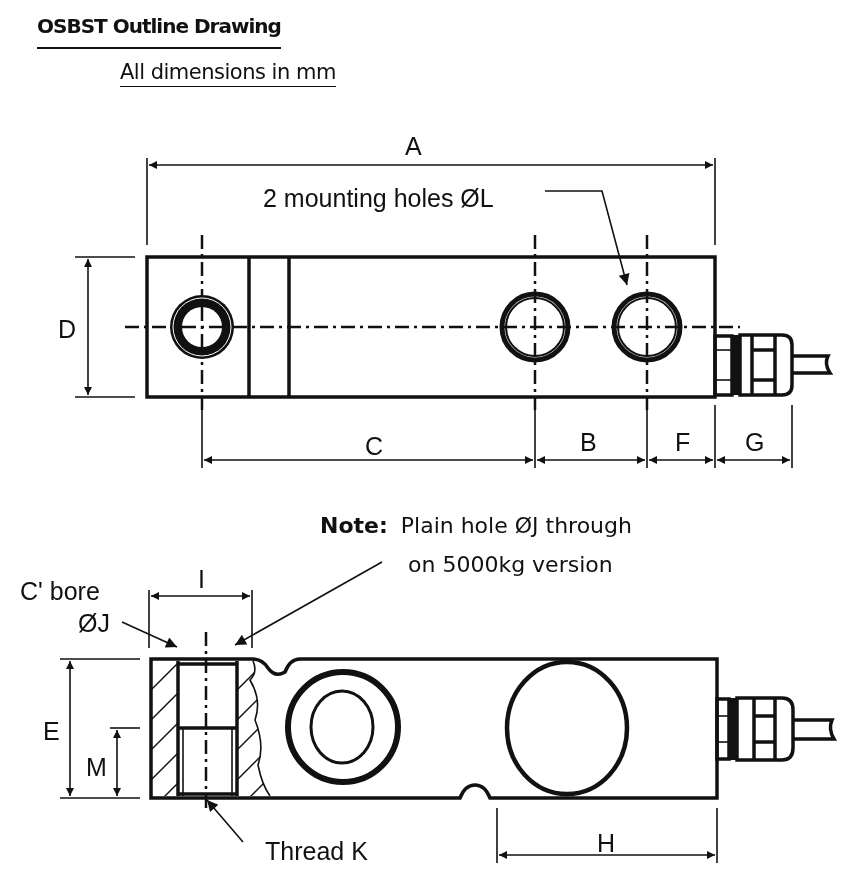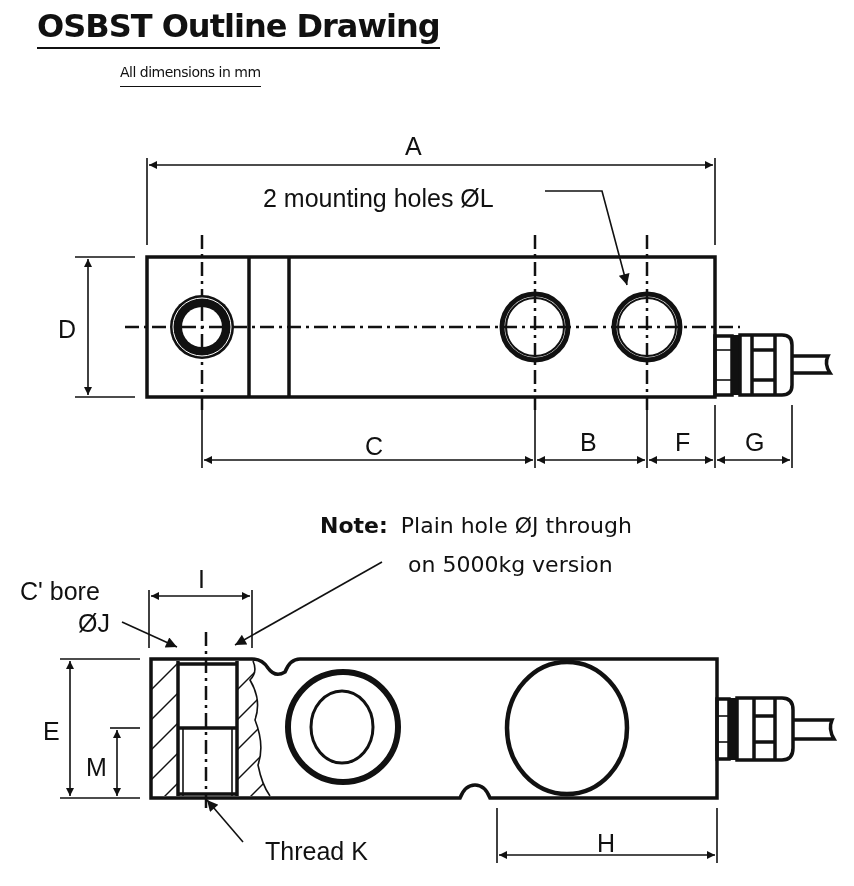--- a/index.html
+++ b/index.html
@@ -1,25 +1,25 @@
 <!DOCTYPE html>
 <html><head>
 <meta charset="utf-8">
 <style>
   html, body { margin: 0; padding: 0; background: #ffffff; }
   body { width: 854px; height: 886px; position: relative; overflow: hidden; }
   .title {
     position: absolute; left: 37px; top: 6px;
     font-family: "DejaVu Sans", sans-serif; font-weight: bold;
-    font-size: 32px; letter-spacing: -1px; color: #111;
+    font-size: 20px; letter-spacing: -1px; color: #111;
     border-bottom: 2px solid #111; line-height: 40px; padding-bottom: 1px;
   }
   .subtitle {
     position: absolute; left: 120px; top: 58px;
-    font-family: "DejaVu Sans", sans-serif; font-size: 14px; color: #111;
+    font-family: "DejaVu Sans", sans-serif; font-size: 21px; color: #111;
     border-bottom: 1.5px solid #111; line-height: 28px; letter-spacing: -0.5px;
   }
   svg.drawing { position: absolute; left: 0; top: 0; }
   .lbl { font-family: "Liberation Sans", sans-serif; font-size: 25px; fill: #111; }
   .note { font-family: "DejaVu Sans", sans-serif; font-size: 22px; fill: #111; }
   .note-b { font-weight: bold; }
   .obj { stroke: #111; stroke-width: 3.5; fill: none; }
   .thin { stroke: #111; stroke-width: 1.6; fill: none; }
   .center { stroke: #111; stroke-width: 2.5; fill: none; stroke-dasharray: 14 5 3 5; }
   .hatch { stroke: #111; stroke-width: 1.4; }

